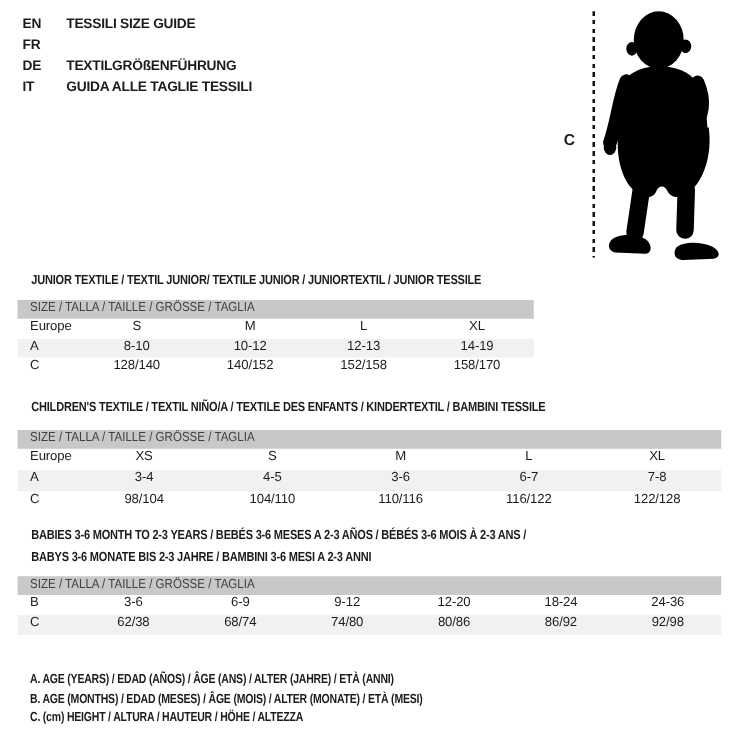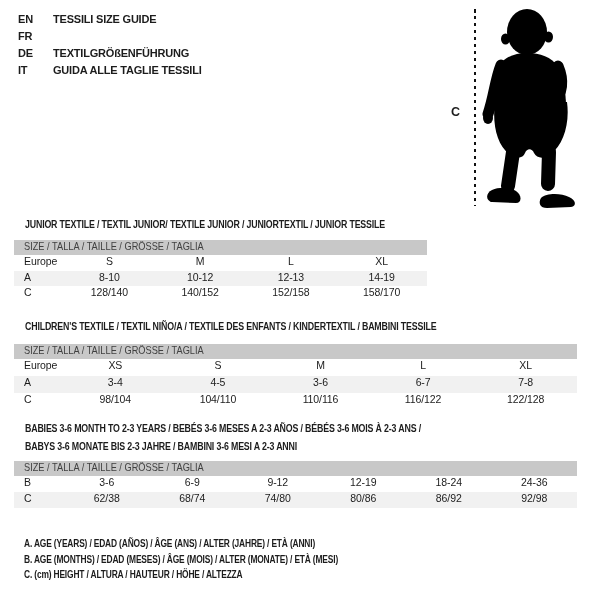--- a/index.html
+++ b/index.html
@@ -166,21 +166,21 @@
     </div>
     <div class="tbl">
       <div class="size-bar">
         <span class="cond-l">SIZE / TALLA / TAILLE / GRÖSSE / TAGLIA</span>
       </div>
       <div class="row">
         <span class="row-label">B</span>
         <span class="cell">3-6</span>
         <span class="cell">6-9</span>
         <span class="cell">9-12</span>
-        <span class="cell">12-19</span>
+        <span class="cell">12-20</span>
         <span class="cell">18-24</span>
         <span class="cell">24-36</span>
       </div>
       <div class="row shaded">
         <span class="row-label">C</span>
         <span class="cell">62/38</span>
         <span class="cell">68/74</span>
         <span class="cell">74/80</span>
         <span class="cell">80/86</span>
         <span class="cell">86/92</span>

